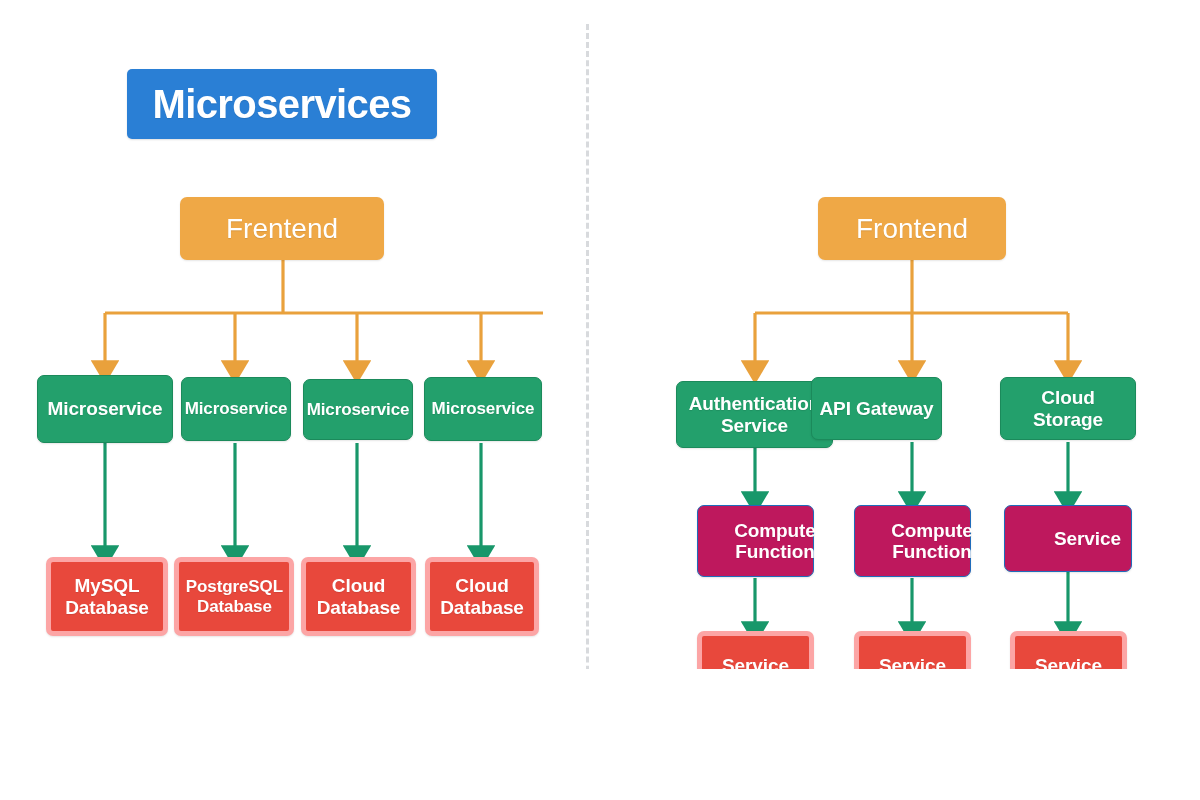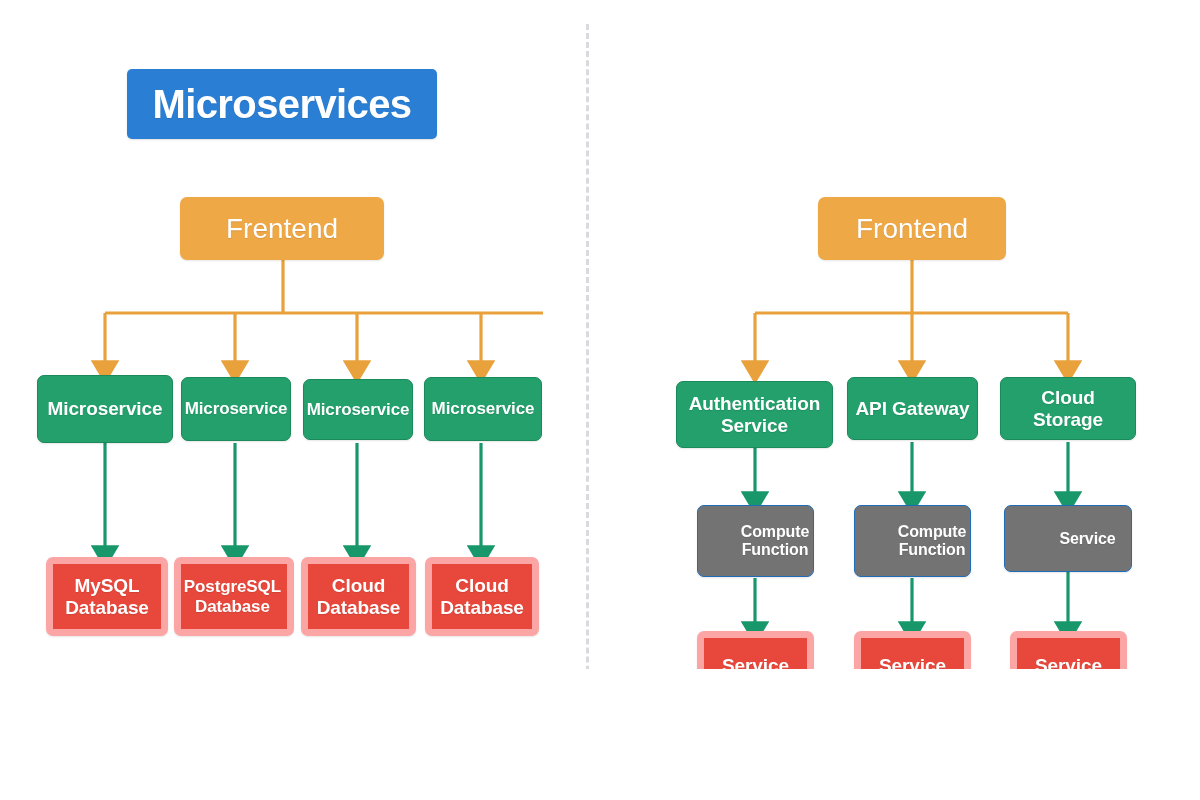--- a/index.html
+++ b/index.html
@@ -44,29 +44,29 @@
     box-shadow:0 1px 2px rgba(0,0,0,.10);
     margin-top:8px;
   }
   .green{
     background:#23a06c;
     border:1px solid #1b8a5b;
     font-size:19px;
     box-shadow:0 1px 2px rgba(0,0,0,.10);
   }
   .blue{
-    background:#737373;
+    background:#be185d;
     border:1px solid #1f6cbb;
-    font-size:16px;
+    font-size:19px;
     box-shadow:0 1px 2px rgba(0,0,0,.10);
     padding-left:45px;
   }
   .red{
     background:#e8483c;
-    border:7px solid #fca5a5;
+    border:5px solid #fca5a5;
     font-size:19px;
     box-shadow:0 1px 2px rgba(0,0,0,.10);
   }
   .small{font-size:17px;}
 
   
   .divider{
     position:absolute;z-index:3;
     left:586px;top:24px;
     width:0;height:738px;
@@ -167,21 +167,21 @@
 
 
   <div class="node orange" style="left:818px;top:189px;width:188px;height:63px;">
     <span class="txt">Frontend</span>
   </div>
 
   <div class="node green" style="left:676px;top:381px;width:157px;height:67px;">
     <span class="txt">Authentication
 Service</span>
   </div>
-  <div class="node green" style="left:847px;top:377px;width:131px;height:63px;">
+  <div class="node green" style="left:811px;top:377px;width:131px;height:63px;">
     <span class="txt">API Gateway</span>
   </div>
   <div class="node green" style="left:1000px;top:377px;width:136px;height:63px;">
     <span class="txt">Cloud Storage</span>
   </div>
 
   <div class="node blue" style="left:697px;top:505px;width:117px;height:72px;">
     <span class="txt">Compute
 Function</span>
   </div>

